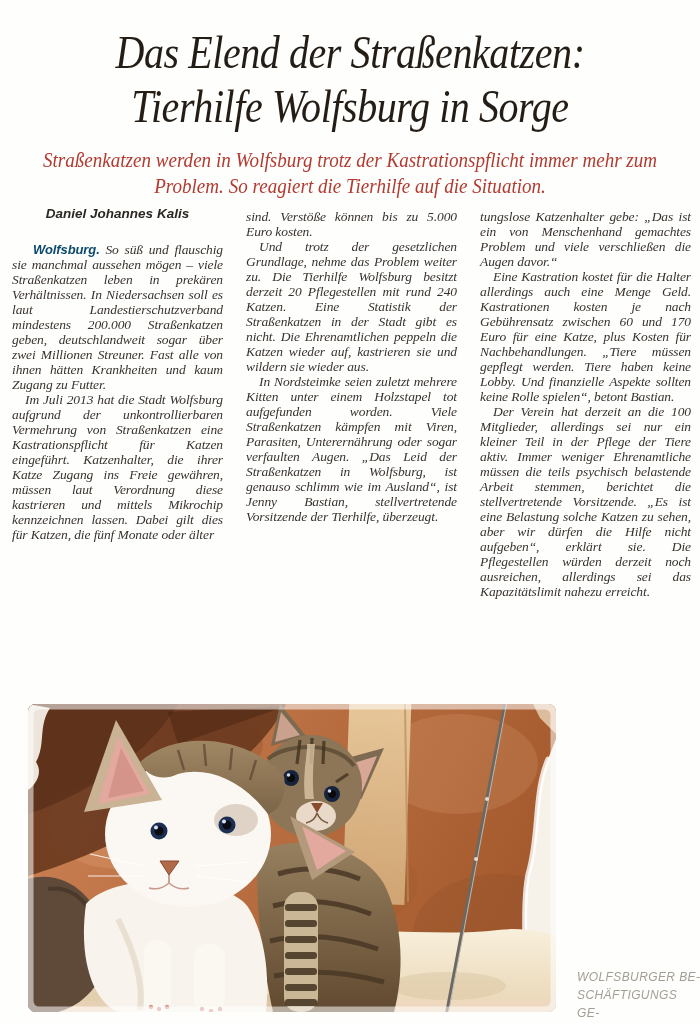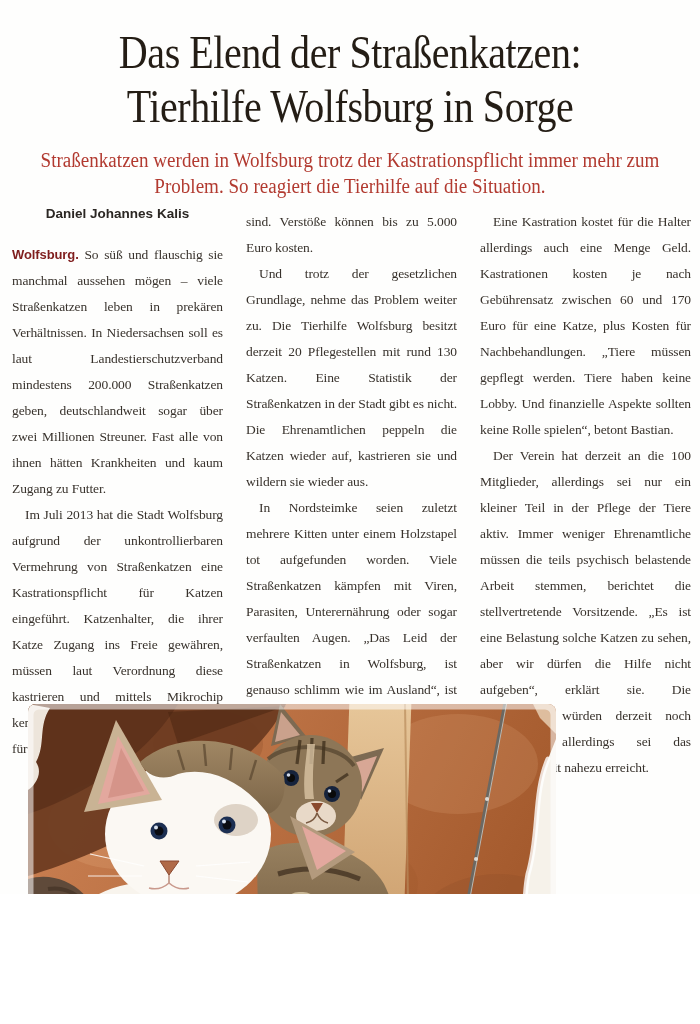--- a/index.html
+++ b/index.html
@@ -1,34 +1,34 @@
 <!DOCTYPE html>
 <html lang="de"><head>
 <meta charset="utf-8">
 <style>
   html,body{margin:0;padding:0;background:#ffffff;}
-  .page{position:relative;width:700px;height:894px;background:#fefefd;overflow:hidden;
-        font-family:"Liberation Serif","DejaVu Serif",serif;}
+  .page{position:relative;width:700px;height:1024px;background:#fefefd;overflow:hidden;
+        font-family:"Liberation Serif","DejaVu Serif",serif;font-style:italic;}
   .headline{position:absolute;left:0;width:700px;text-align:center;white-space:nowrap;
         font-size:46px;line-height:53px;letter-spacing:-0.5px;
         transform:scaleX(0.87);transform-origin:50% 50%;font-weight:400;}
   .hl1{top:26px;} .hl2{top:80px;}
   .subline{position:absolute;left:0;width:700px;text-align:center;white-space:nowrap;
         font-size:20.5px;line-height:26px;transform:scaleX(0.93);transform-origin:50% 50%;}
   .sl1{top:147px;} .sl2{top:173px;}
   .byline{position:absolute;left:12px;top:206px;width:211px;
         font-family:"Liberation Sans","DejaVu Sans",sans-serif;font-weight:bold;
         font-size:13.5px;color:#2b2723;text-align:center;}
-  .col{position:absolute;width:211px;font-size:13.5px;line-height:26px;
+  .col{position:absolute;width:211px;font-size:13.5px;line-height:15px;
         text-align:justify;color:#38322c;letter-spacing:-0.1px;}
   .col1{left:12px;top:242px;} .col2{left:246px;top:209px;} .col3{left:480px;top:209px;}
   .col p{margin:0;text-indent:13px;}
   .col p.noindent{text-indent:0;}
   .lead{font-family:"Liberation Sans","DejaVu Sans",sans-serif;font-weight:bold;
-        font-size:13px;color:#7f1d1d;}
+        font-size:13px;color:#0c4a6e;margin-left:21px;}
   .photo{position:absolute;left:28px;top:704px;width:528px;height:308px;border-radius:8px;
         overflow:hidden;box-shadow:inset 0 0 12px 6px rgba(255,255,255,0.9);}
   .photo svg{display:block;}
   .caption{position:absolute;left:577px;top:751px;width:124px;
         font-family:"Liberation Sans","DejaVu Sans",sans-serif;font-weight:bold;
         font-size:13.5px;line-height:17.2px;color:#201c18;}
   .credit{position:absolute;left:577px;top:968px;width:124px;
         font-family:"Liberation Sans","DejaVu Sans",sans-serif;
         font-size:12px;line-height:18px;letter-spacing:0.4px;color:#a39e94;}
 </style>
@@ -45,25 +45,26 @@
 
   <div class="byline">Daniel Johannes Kalis</div>
 
   <div class="col col1">
     <p class="noindent"><span class="lead">Wolfsburg.</span><span> So süß und flauschig sie manchmal aussehen mögen – viele Straßenkatzen leben in prekären Verhältnissen. In Niedersachsen soll es laut Landestierschutzverband mindestens 200.000 Straßenkatzen geben, deutschlandweit sogar über zwei Millionen Streuner. Fast alle von ihnen hätten Krankheiten und kaum Zugang zu Futter.</span></p>
     <p>Im Juli 2013 hat die Stadt Wolfsburg aufgrund der unkontrollierbaren Vermehrung von Straßenkatzen eine Kastrationspflicht für Katzen eingeführt. Katzenhalter, die ihrer Katze Zugang ins Freie gewähren, müssen laut Verordnung diese kastrieren und mittels Mikrochip kennzeichnen lassen. Dabei gilt dies für Katzen, die fünf Monate oder älter</p>
   </div>
 
   <div class="col col2">
     <p class="noindent">sind. Verstöße können bis zu 5.000 Euro kosten.</p>
-    <p>Und trotz der gesetzlichen Grundlage, nehme das Problem weiter zu. Die Tierhilfe Wolfsburg besitzt derzeit 20 Pflegestellen mit rund 130 Katzen. Eine Statistik der Straßenkatzen in der Stadt gibt es nicht. Die Ehrenamtlichen peppeln die Katzen wieder auf, kastrieren sie und wildern sie wieder aus.</p>
+    <p>Und trotz der gesetzlichen Grundlage, nehme das Problem weiter zu. Die Tierhilfe Wolfsburg besitzt derzeit 20 Pflegestellen mit rund 240 Katzen. Eine Statistik der Straßenkatzen in der Stadt gibt es nicht. Die Ehrenamtlichen peppeln die Katzen wieder auf, kastrieren sie und wildern sie wieder aus.</p>
     <p>In Nordsteimke seien zuletzt mehrere Kitten unter einem Holzstapel tot aufgefunden worden. Viele Straßenkatzen kämpfen mit Viren, Parasiten, Unterernährung oder sogar verfaulten Augen. „Das Leid der Straßenkatzen in Wolfsburg, ist genauso schlimm wie im Ausland“, ist Jenny Bastian, stellvertretende Vorsitzende der Tierhilfe, überzeugt.</p>
   </div>
 
   <div class="col col3">
+    <p class="noindent">tungslose Katzenhalter gebe: „Das ist ein von Menschenhand gemachtes Problem und viele verschließen die Augen davor.“</p>
     <p>Eine Kastration kostet für die Halter allerdings auch eine Menge Geld. Kastrationen kosten je nach Gebührensatz zwischen 60 und 170 Euro für eine Katze, plus Kosten für Nachbehandlungen. „Tiere müssen gepflegt werden. Tiere haben keine Lobby. Und finanzielle Aspekte sollten keine Rolle spielen“, betont Bastian.</p>
     <p>Der Verein hat derzeit an die 100 Mitglieder, allerdings sei nur ein kleiner Teil in der Pflege der Tiere aktiv. Immer weniger Ehrenamtliche müssen die teils psychisch belastende Arbeit stemmen, berichtet die stellvertretende Vorsitzende. „Es ist eine Belastung solche Katzen zu sehen, aber wir dürfen die Hilfe nicht aufgeben“, erklärt sie. Die Pflegestellen würden derzeit noch ausreichen, allerdings sei das Kapazitätslimit nahezu erreicht.</p>
   </div>
 
   <div class="photo">
     <svg width="528" height="308" viewBox="0 0 528 308" xmlns="http://www.w3.org/2000/svg">
       <defs>
         <linearGradient id="wallGrad" x1="0" y1="0" x2="1" y2="0.3">
           <stop offset="0" stop-color="#cd8355"></stop>
             <stop offset="1" stop-color="#a55b2e"></stop>

